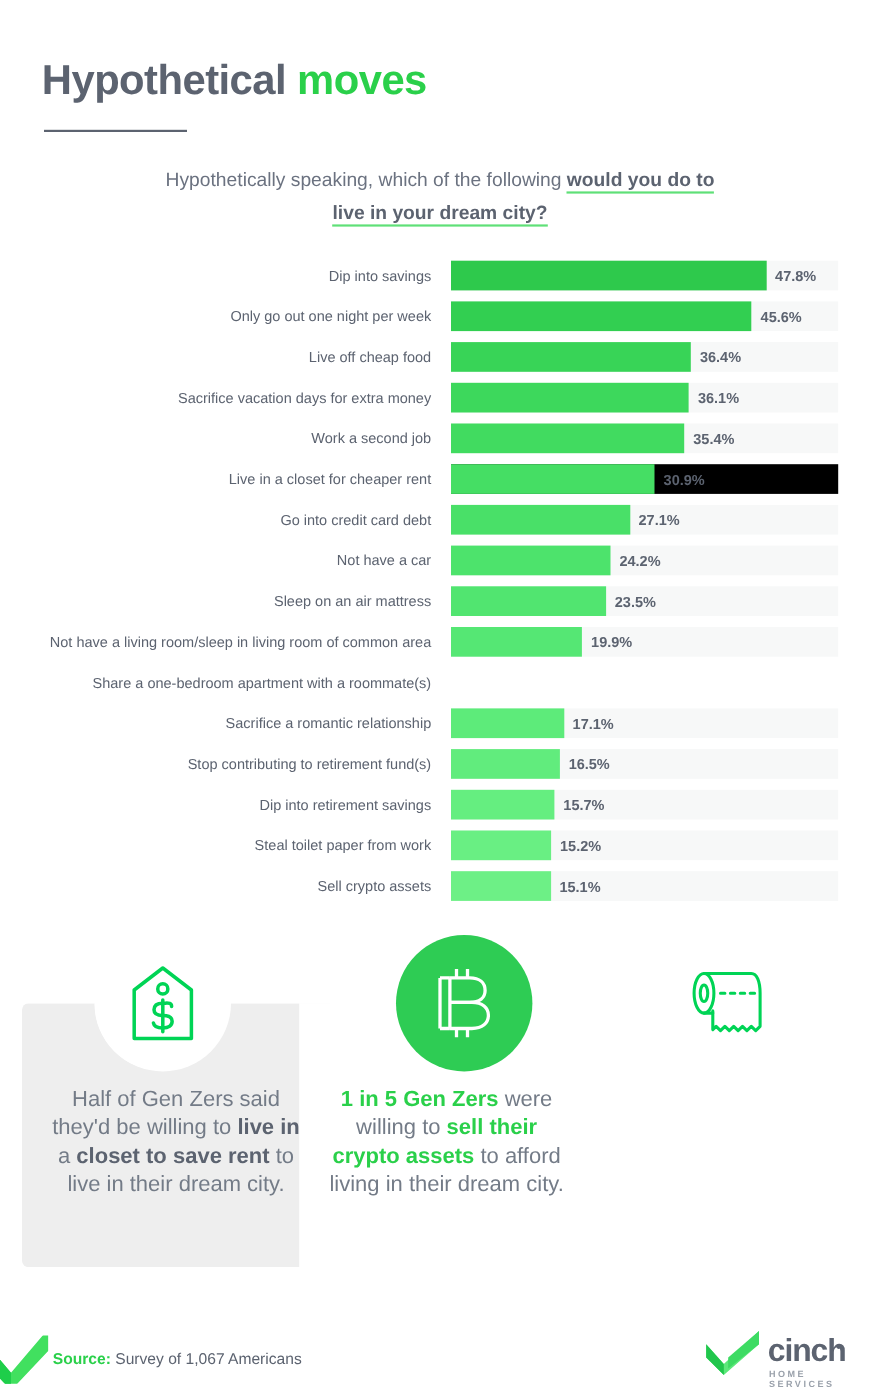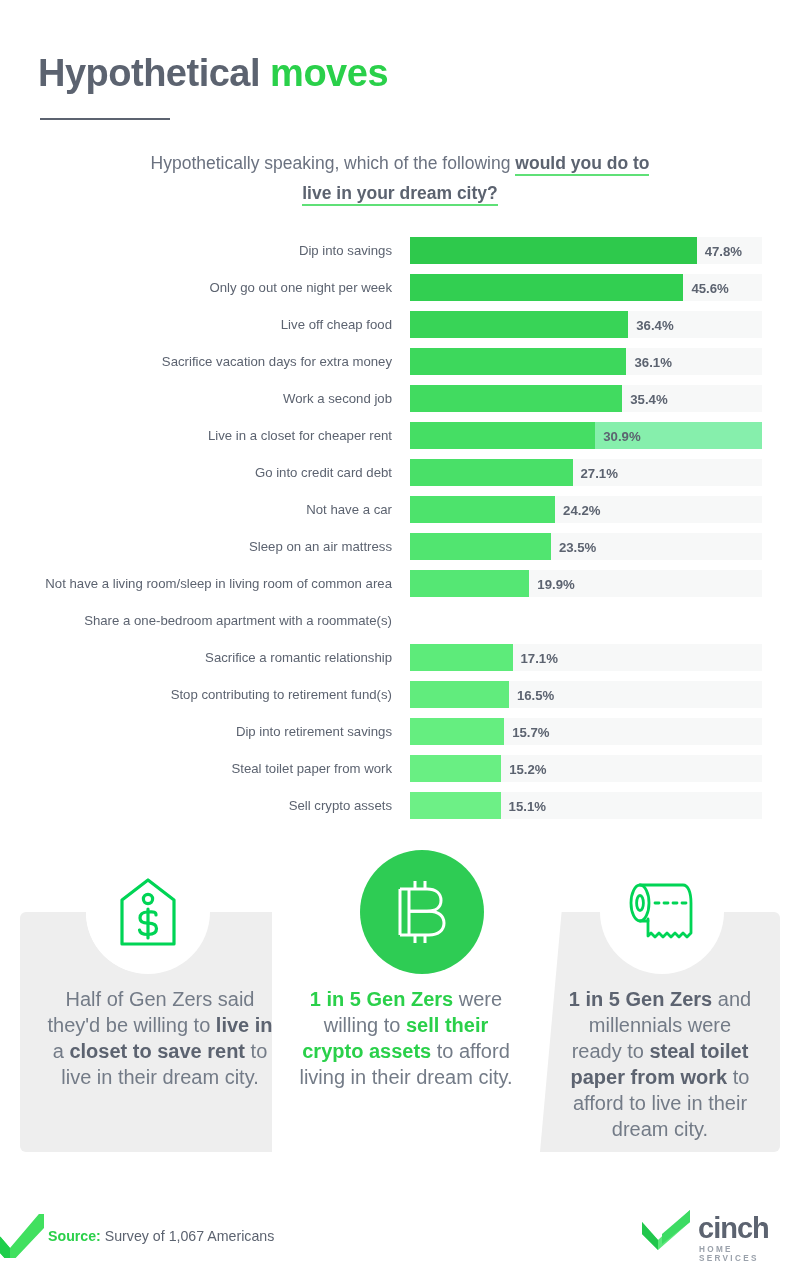--- a/index.html
+++ b/index.html
@@ -164,21 +164,21 @@
       </div>
       <div class="row">
         <div class="row-label">Work a second job</div>
         <div class="track" style="background: rgb(247, 248, 248);">
           <div class="bar" style="width: 212.279px; background: rgb(65, 219, 96);"></div>
           <div class="bar-value" style="left: 220.279px;">35.4%</div>
         </div>
       </div>
       <div class="row">
         <div class="row-label">Live in a closet for cheaper rent</div>
-        <div class="track" style="background: #86efac;">
+        <div class="track" style="background: #000000;">
           <div class="bar" style="width: 185.295px; background: rgb(69, 222, 100);"></div>
           <div class="bar-value" style="left: 193.295px;">30.9%</div>
         </div>
       </div>
       <div class="row">
         <div class="row-label">Go into credit card debt</div>
         <div class="track" style="background: rgb(247, 248, 248);">
           <div class="bar" style="width: 162.508px; background: rgb(73, 224, 104);"></div>
           <div class="bar-value" style="left: 170.508px;">27.1%</div>
         </div>
@@ -248,24 +248,20 @@
 
     <div class="panel p1">
       <div class="notch" style="left:66px;"></div>
       <div class="panel-text"><span>Half of Gen Zers said they'd be willing to </span><b>live in</b><span> a </span><b>closet to save rent</b><span> to live in their dream city.</span></div>
     </div>
 
     <div class="panel p2">
       <div class="panel-text"><b class="green">1 in 5 Gen Zers</b><span> were willing to </span><b class="green">sell their crypto assets</b><span> to afford living in their dream city.</span></div>
     </div>
 
-    <div class="panel p3">
-      <div class="notch" style="left:62px;"></div>
-      <div class="panel-text"><b>1 in 5 Gen Zers</b><span> and millennials were ready to </span><b>steal toilet paper from work</b><span> to afford to live in their dream city.</span></div>
-    </div>
 
     <div class="icon-wrap" style="left:86px;">
       <div class="icon-circle-white">
         <svg width="64" height="72" viewBox="0 0 64 72" fill="none">
           <path d="M6 24 L32 4 L58 24 L58 68 L6 68 Z" stroke="#00d455" stroke-width="3.2" fill="none" stroke-linejoin="round"></path>
           <circle cx="32" cy="23" r="4.6" stroke="#00d455" stroke-width="3.2" fill="none"></circle>
           <path d="M32 33 L32 62" stroke="#00d455" stroke-width="3.2" stroke-linecap="round"></path>
           <path d="M40 39 C40 35 36.5 36 32 36 C27 36 24 38 24 42 C24 46 27.5 47.2 32 47.2 C36.5 47.2 40.5 48.5 40.5 52.5 C40.5 56.5 37 58.5 32 58.5 C27 58.5 24 57.5 23.5 54" stroke="#00d455" stroke-width="3.2" fill="none" stroke-linecap="round"></path>
         </svg>
       </div>

